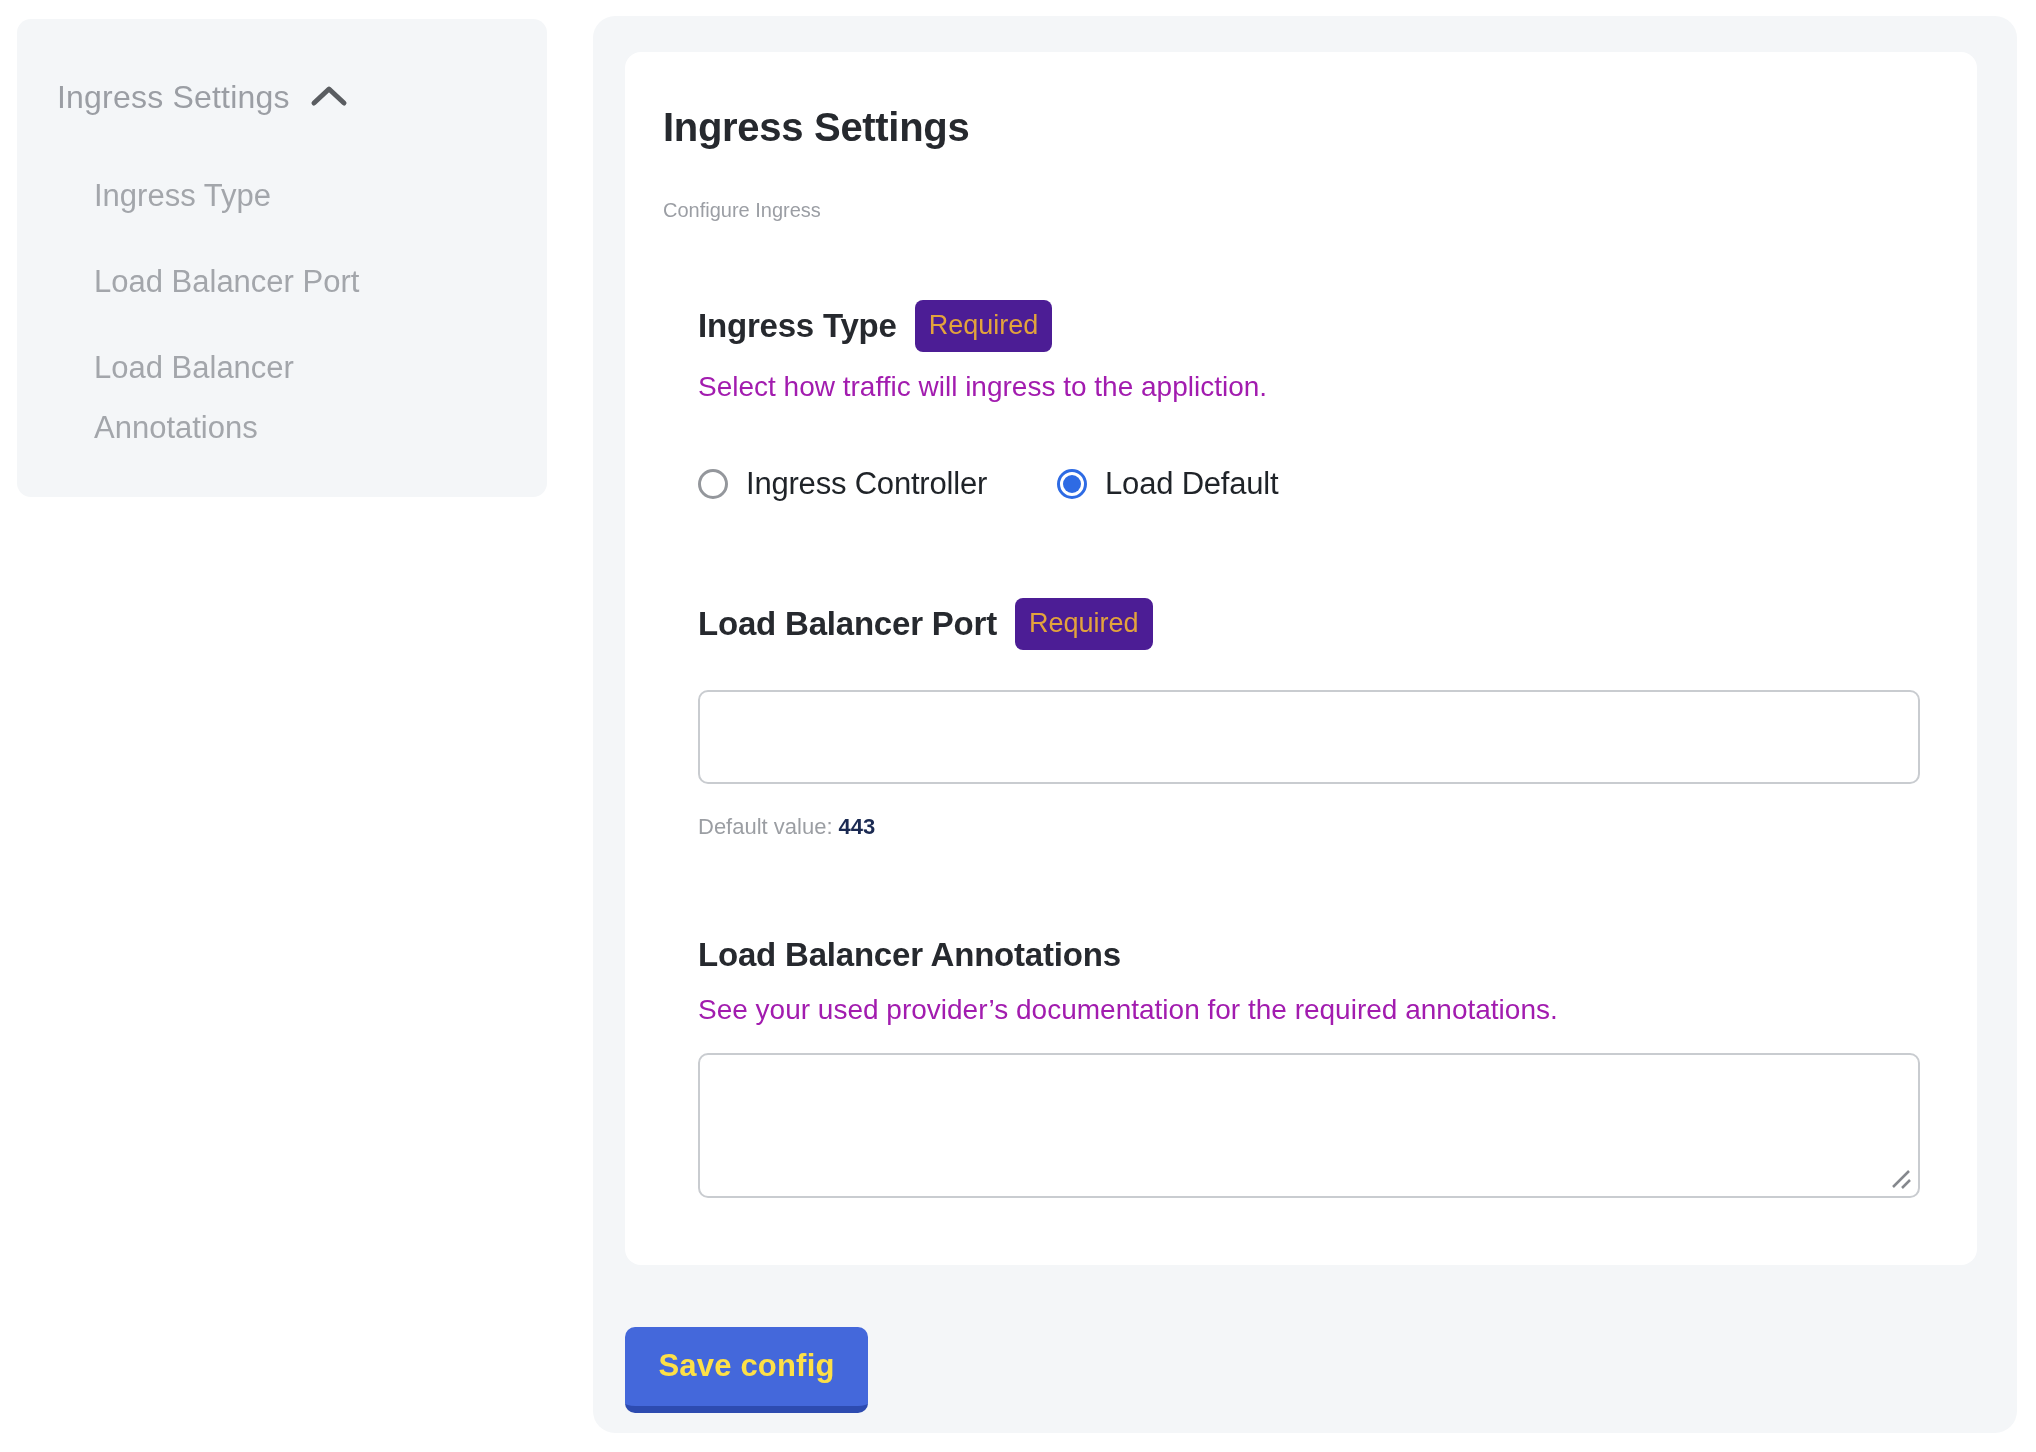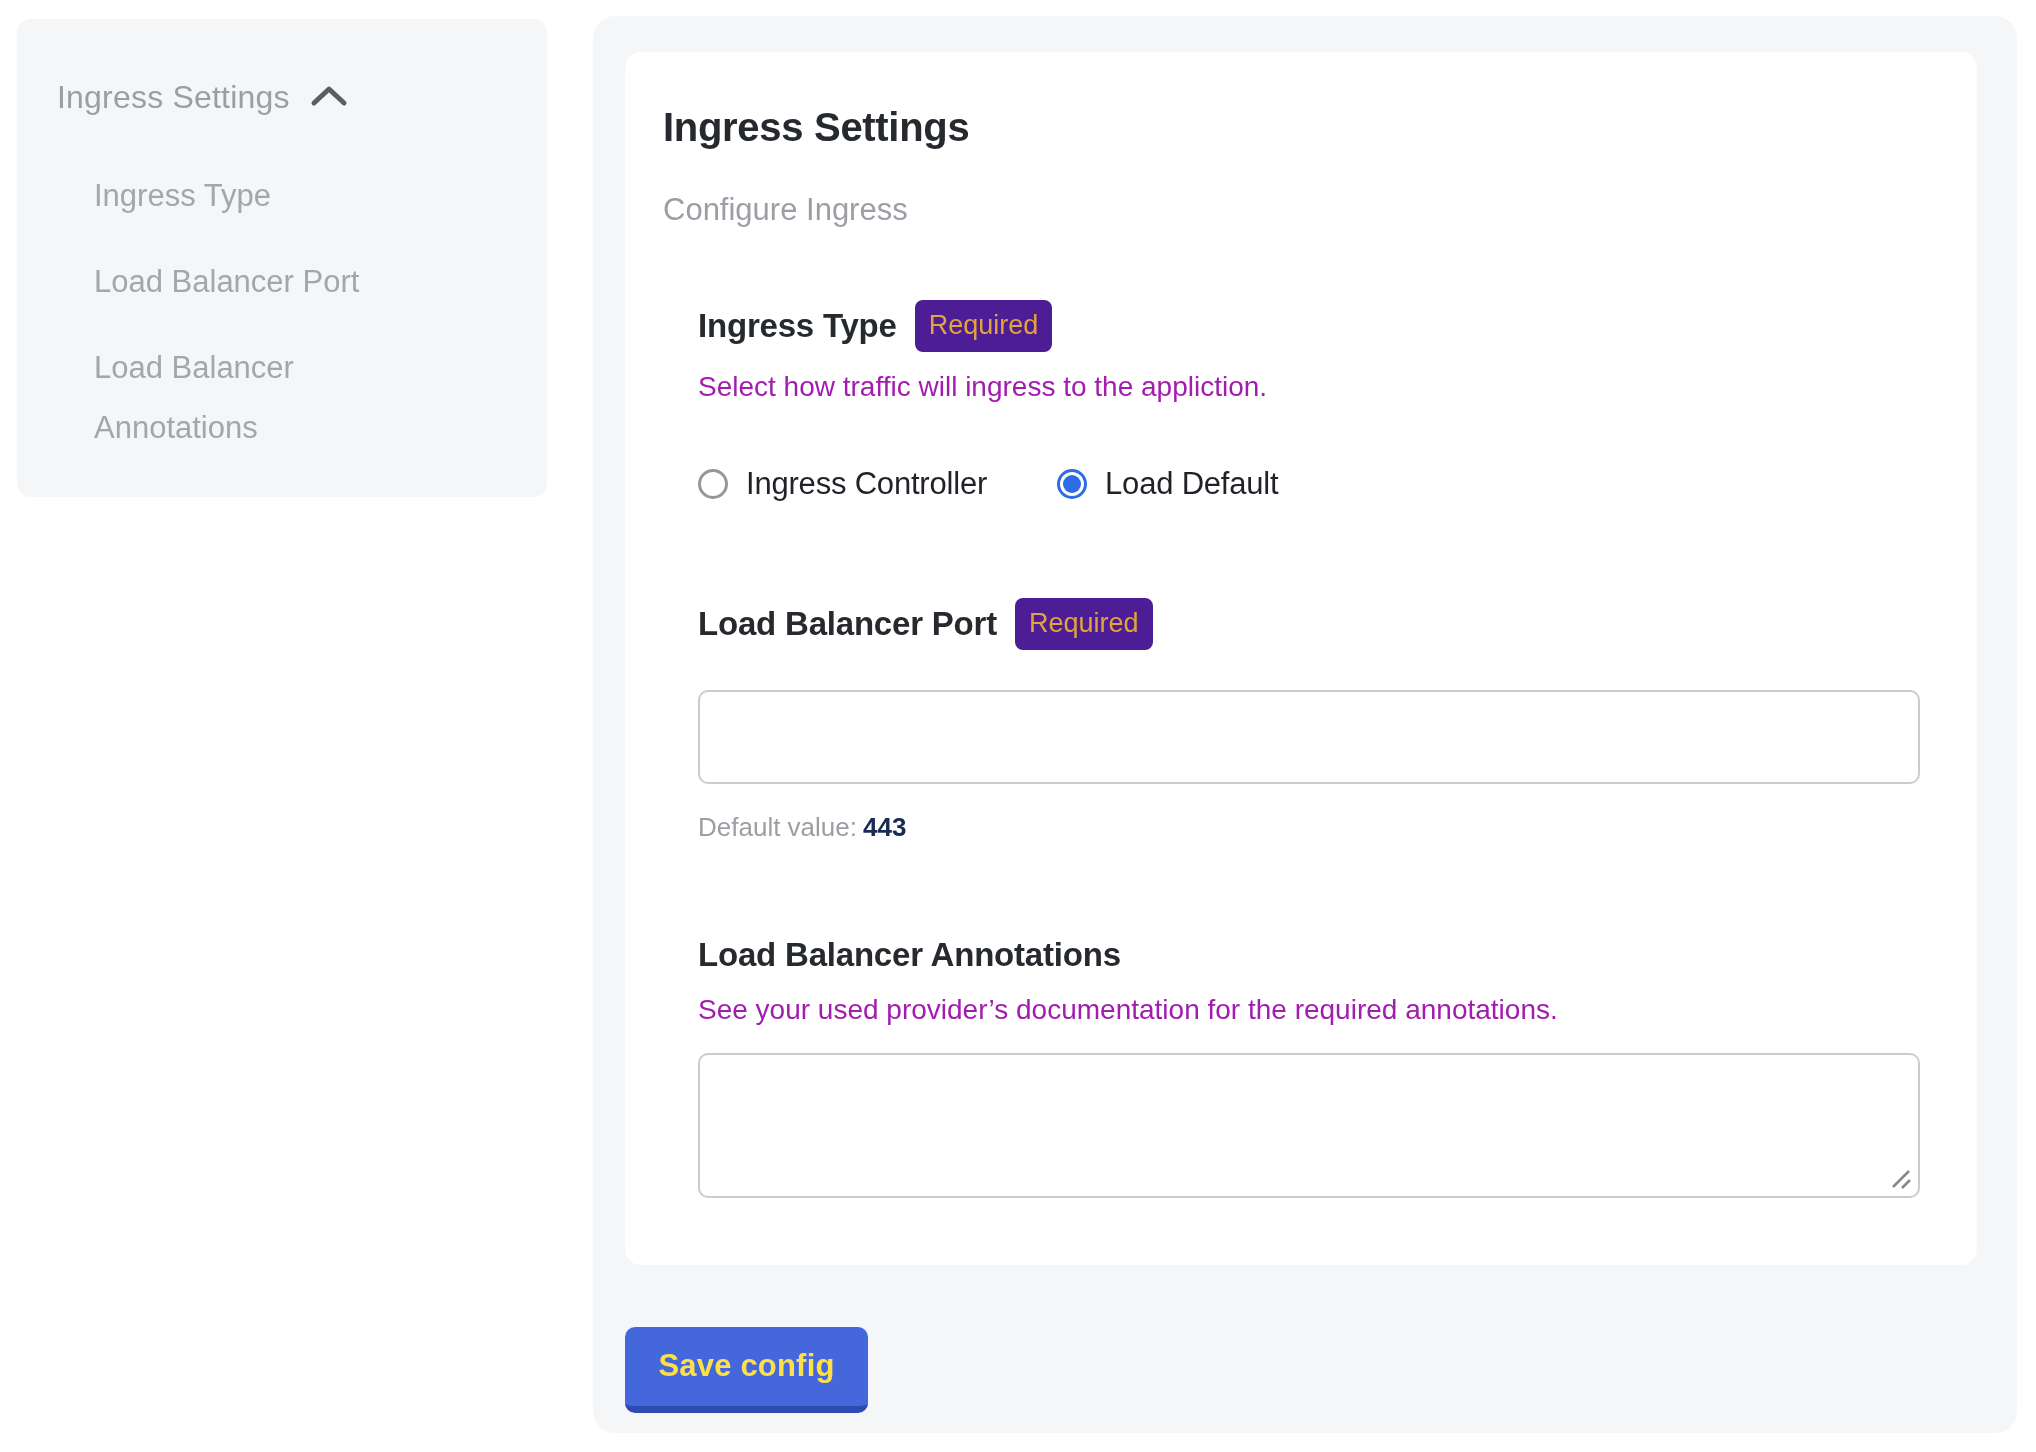--- a/index.html
+++ b/index.html
@@ -63,21 +63,21 @@
   }
   .card-title {
     font-size: 40px;
     font-weight: 700;
     color: #26292e;
     line-height: 44px;
     letter-spacing: -0.3px;
   }
   .card-subtitle {
     margin-top: 44px;
-    font-size: 31px;
+    font-size: 20px;
     color: #9b9ea4;
     line-height: 34px;
   }
   .sections { margin-left: 35px; }
 
   .section-1 { margin-top: 73px; }
   .section-2 { margin-top: 96px; }
   .section-3 { margin-top: 91px; }
 
   .section-heading-row {
@@ -152,21 +152,21 @@
     border: 2px solid #c9ccd0;
     border-radius: 10px;
     background: #ffffff;
     font-size: 29px;
     color: #26292e;
     padding: 0 20px;
     outline: none;
   }
   .default-note {
     margin-top: 26px;
-    font-size: 26px;
+    font-size: 22px;
     color: #9b9ea3;
     line-height: 34px;
   }
   .default-value {
     font-weight: 700;
     color: #1b2a52;
     margin-left: 6px;
   }
   .textarea-wrap {
     position: relative;

